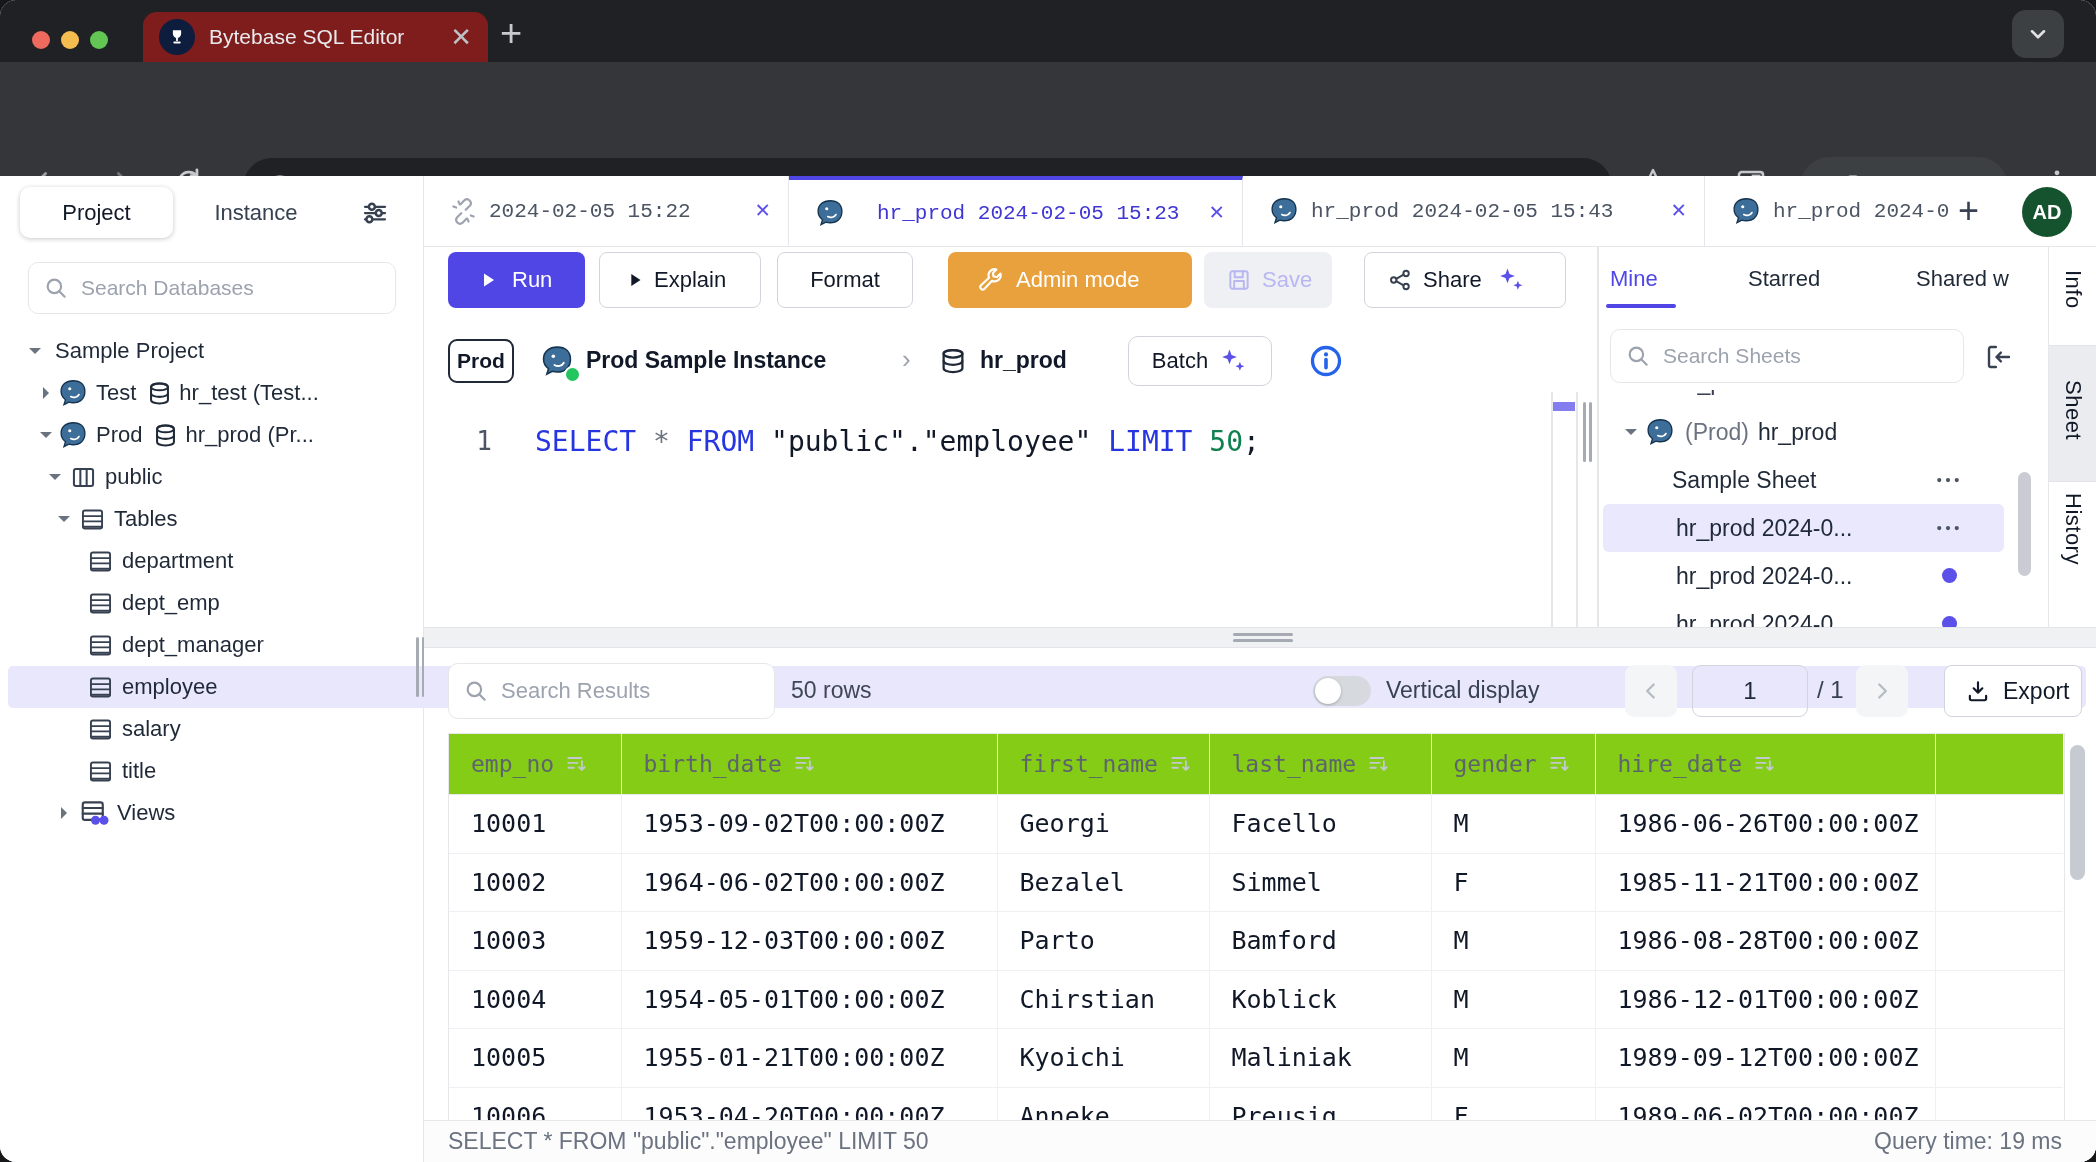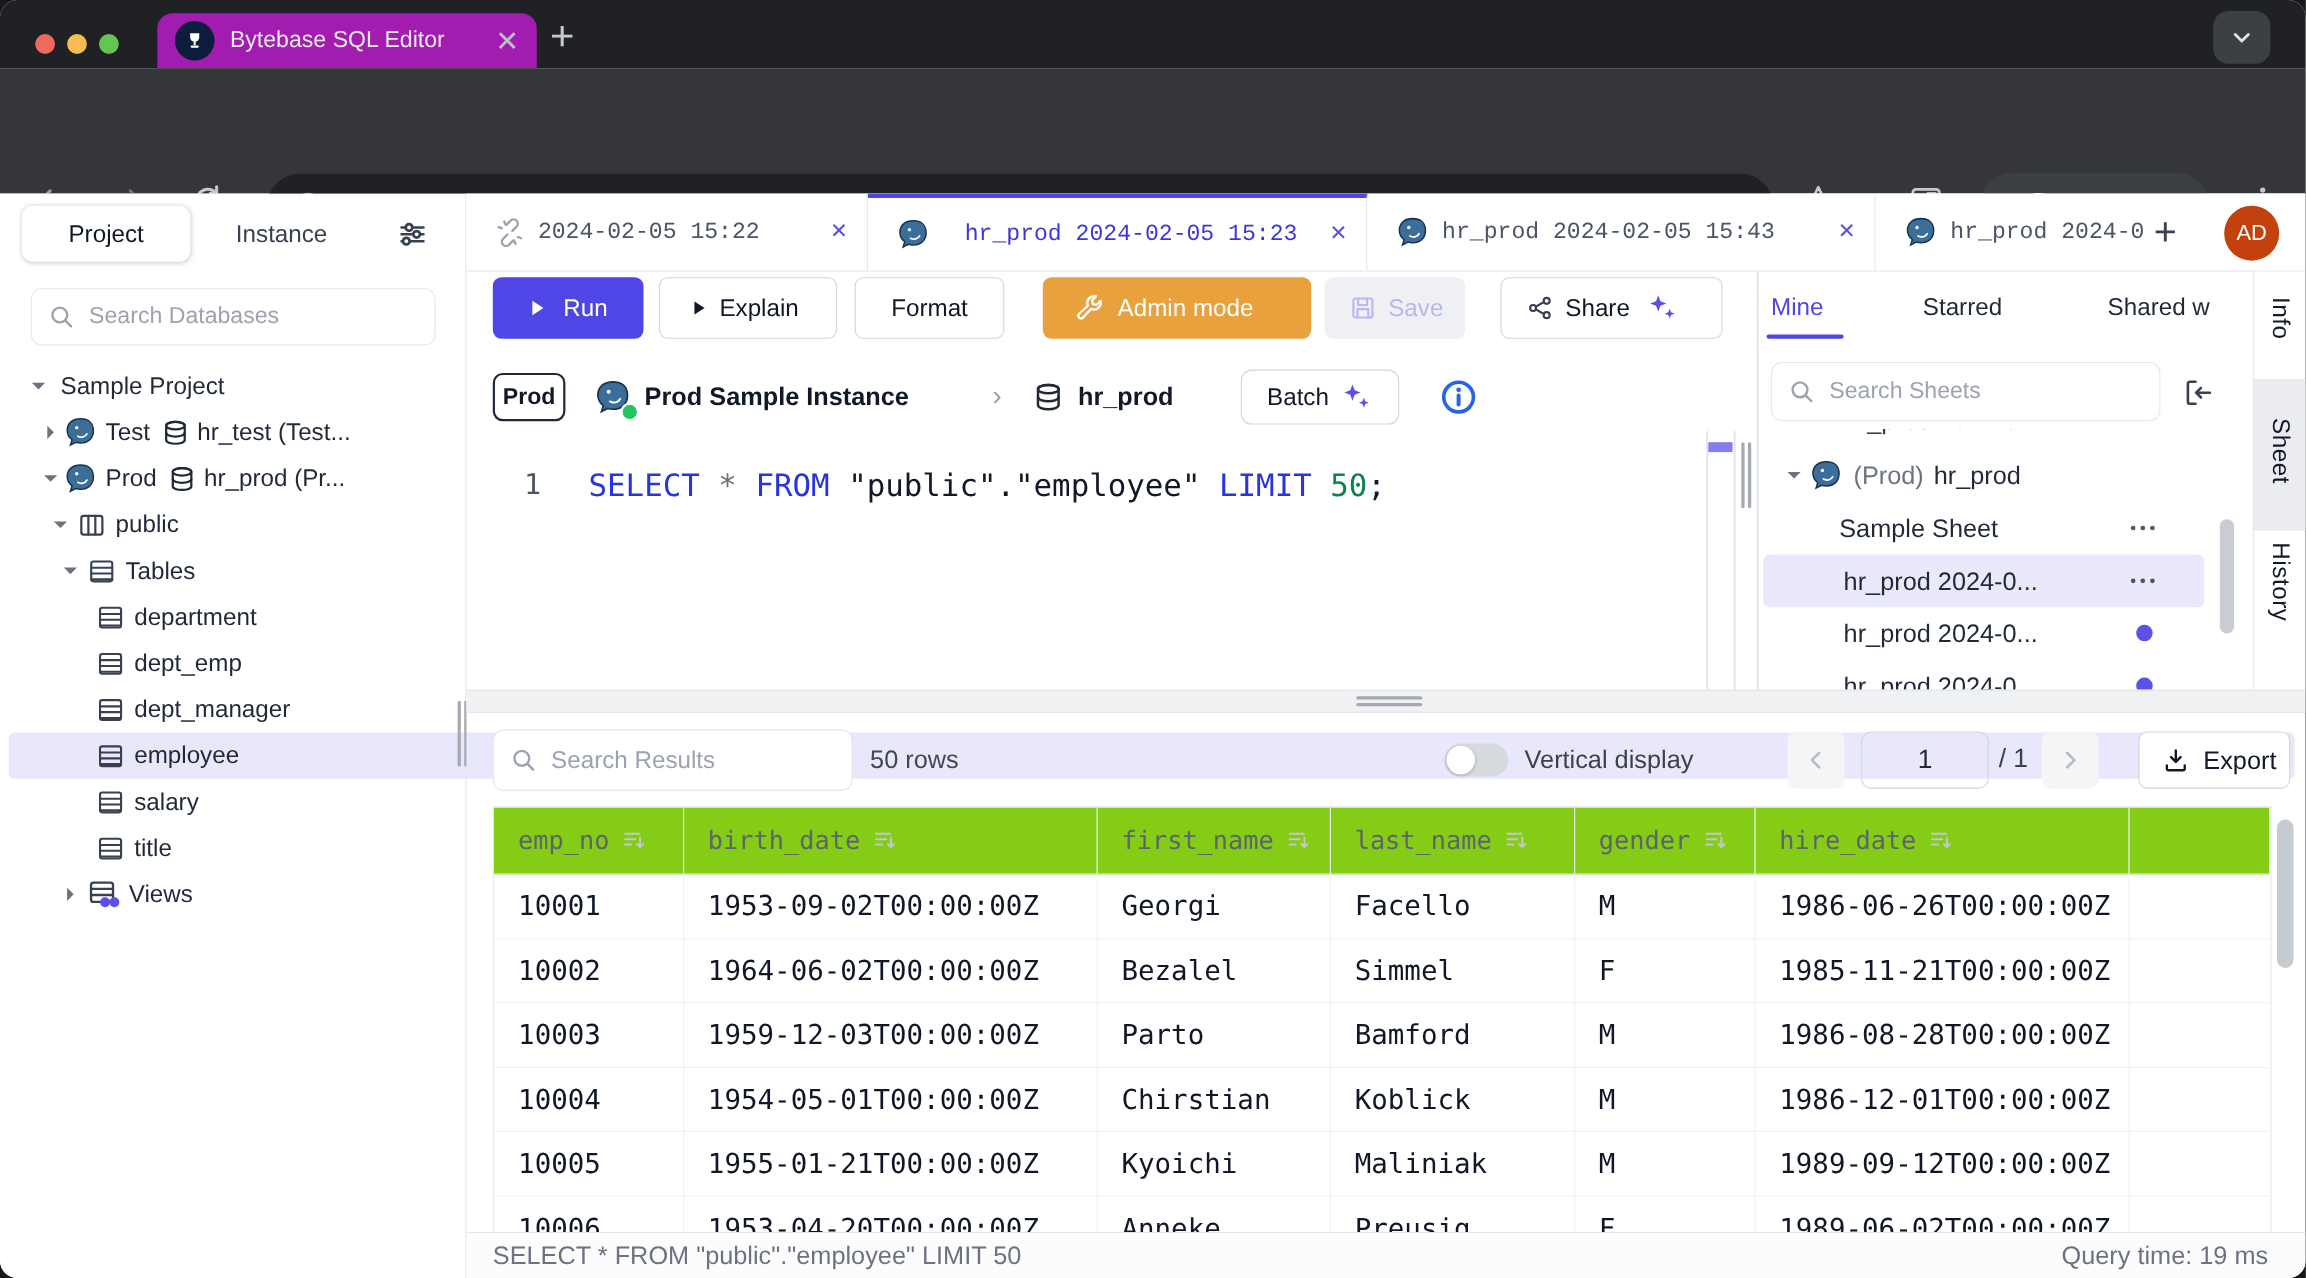--- a/index.html
+++ b/index.html
@@ -7,21 +7,21 @@
   #win{position:relative;width:2096px;height:1162px;margin:0 auto;border-radius:16px;overflow:hidden;background:#fff;}
   .abs{position:absolute;}
   .ic{display:inline-flex;flex:none;}
   .ic svg{width:100%;height:100%;display:block;}
   input{font:inherit;border:none;outline:none;background:transparent;padding:0;width:100%;color:#1f2937;}
   input::placeholder{color:#9ca3af;}
 
   
   #tabstrip{left:0;top:0;width:2096px;height:62px;background:#202124;}
   .light{position:absolute;top:31px;width:18px;height:18px;border-radius:50%;}
-  #btab{position:absolute;left:143px;top:12px;width:345px;height:50px;background:#a21caf;border-radius:14px 14px 0 0;display:flex;align-items:center;padding:0 16px;box-sizing:border-box;}
+  #btab{position:absolute;left:143px;top:12px;width:345px;height:50px;background:#7f1d1d;border-radius:14px 14px 0 0;display:flex;align-items:center;padding:0 16px;box-sizing:border-box;}
   #btab .fav{width:36px;height:36px;border-radius:50%;background:#0e1c3d;display:flex;align-items:center;justify-content:center;flex:none;}
   #btab .fav .ic{width:22px;height:22px;}
   #btab .ttl{margin-left:14px;color:#e8eaed;font-size:21px;white-space:nowrap;overflow:hidden;}
   #btab .cls{margin-left:auto;color:#bdc1c6;font-size:26px;line-height:1;}
   #newtab{left:500px;top:14px;color:#c7cacd;font-size:38px;font-weight:300;line-height:1;}
   #winchev{left:2012px;top:10px;width:52px;height:48px;background:#3c4043;border-radius:14px;display:flex;align-items:center;justify-content:center;color:#dfe1e5;}
   #winchev .ic{width:26px;height:26px;}
   #chromebar{left:0;top:62px;width:2096px;height:114px;background:#35363a;}
   .navic{position:absolute;top:103px;width:34px;height:34px;}
   #urlbar{position:absolute;left:243px;top:96px;width:1369px;height:58px;background:#202124;border-radius:29px;display:flex;align-items:center;padding:0 10px 0 22px;box-sizing:border-box;}
@@ -414,21 +414,21 @@
         <span class="ic pgico">
             <svg viewBox="0 0 24 24">
               <path d="M12.2 2.2c5.8 0 9.3 3.2 9.3 8.6 0 5.6-3.7 9-9.4 9-1.2 0-2.4-.2-3.4-.5l-3.9 2 1.2-3.9c-2.2-1.6-3.5-4-3.5-6.8 0-5.2 3.9-8.4 9.7-8.4z" fill="#3c6e99" stroke="#16344f" stroke-width="1.1"></path>
               <circle cx="9.4" cy="8.6" r="1.25" fill="#fff"></circle>
               <path d="M16.8 13.2c-1.2 2.3-4.3 3-6.6 1.6" stroke="#fff" stroke-width="1.3" fill="none" stroke-linecap="round"></path>
             </svg>
           </span>
         <span class="lbl">hr_prod 2024-0</span>
       </div>
       <span class="abs" style="left:1534px;top:14px;font-size:36px;font-weight:300;color:#374151">+</span>
-      <span class="abs" style="left:1598px;top:11px;width:50px;height:50px;border-radius:50%;background:#c2410c;color:#fff;font-size:20px;font-weight:400;display:flex;align-items:center;justify-content:center">AD</span>
+      <span class="abs" style="left:1598px;top:11px;width:50px;height:50px;border-radius:50%;background:#14532d;color:#fff;font-size:20px;font-weight:700;display:flex;align-items:center;justify-content:center">AD</span>
     </div>
 
     <div class="btn" style="left:448px;width:137px;background:#4f46e5;color:#fff;padding:0 28px">
       <span class="ic" style="width:24px;height:24px;color:#fff">
           <svg viewBox="0 0 24 24" fill="none" stroke="currentColor" stroke-width="2" stroke-linecap="round" stroke-linejoin="round">
             <path d="M8 5.5v13l10-6.5z" fill="currentColor" stroke="none"></path>
           </svg>
         </span>
       <span>Run</span>
     </div>

